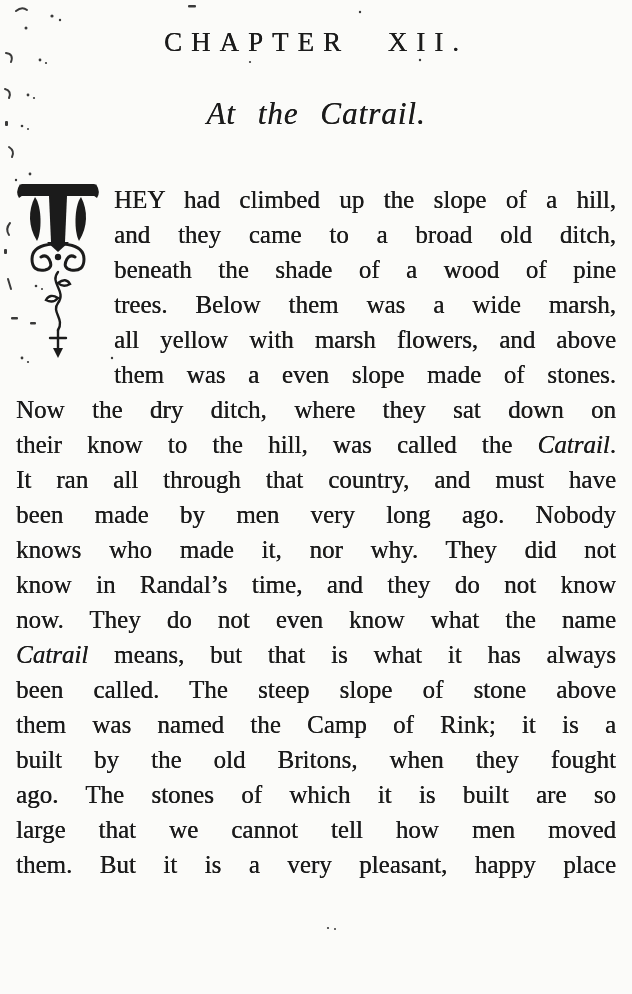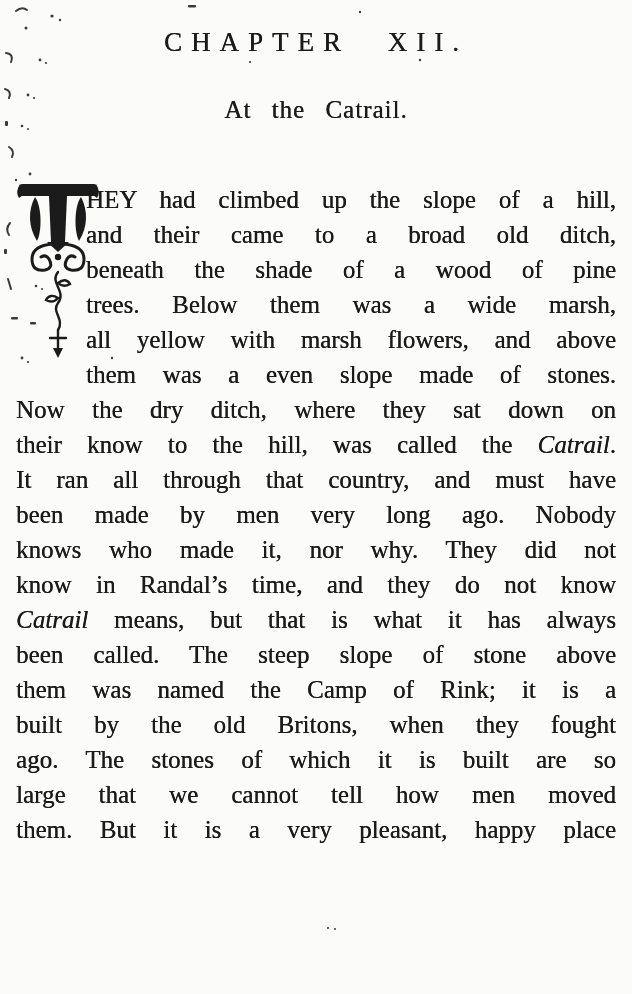--- a/index.html
+++ b/index.html
@@ -11,35 +11,35 @@
     font-family:"Liberation Serif","DejaVu Serif",serif; color:var(--ink);
   }
   .chapter {
     position:absolute; top:27px; left:0; width:100%;
     text-align:center; font-size:27px; font-weight:400;
     letter-spacing:9px; word-spacing:22px;
     text-shadow:0.3px 0 0 var(--ink);
   }
   .subtitle {
     position:absolute; top:96px; left:0; width:100%;
-    text-align:center; font-size:25px; font-weight:400;
+    text-align:center; font-style:italic; font-size:31px; font-weight:400;
     word-spacing:13px; letter-spacing:1px;
     text-shadow:0.3px 0 0 var(--ink);
   }
   .dropcap { position:absolute; left:14px; top:180px; width:88px; height:190px; }
   .body-text {
     position:absolute; top:182px; left:16px; width:600px;
     font-size:25px; line-height:35px;
     text-shadow:0.3px 0 0 var(--ink);
   }
   .line {
     height:35px; overflow:hidden; white-space:normal;
     text-align:justify; text-align-last:justify; -moz-text-align-last:justify;
   }
-  .line.indent { margin-left:70px; }
+  .line.indent { margin-left:98px; }
   .it { font-style:italic; }
   .noise { position:absolute; left:0; top:0; pointer-events:none; }
 </style>
 </head>
 <body>
 
 <div class="page">
 
   <svg class="noise" width="632" height="994" viewBox="0 0 632 994">
     <g fill="#3a3a3a" stroke="none">
@@ -110,31 +110,32 @@
           <path d="M44,118 q-8,-5 -12,2 q7,4 12,-2"></path>
           <path d="M44,150 L44,170"></path>
           <path d="M36,158 L52,158"></path>
         </g>
       </g>
     </svg>
   </div>
 
   <div class="body-text">
       <div class="line indent"><span>HEY had climbed up the slope of a hill,</span></div>
-      <div class="line indent"><span>and their came to a broad old ditch,</span></div>
+      <div class="line indent"><span>and they came to a broad old ditch,</span></div>
       <div class="line indent"><span>beneath the shade of a wood of pine</span></div>
       <div class="line indent"><span>trees. Below them was a wide marsh,</span></div>
       <div class="line indent"><span>all yellow with marsh flowers, and above</span></div>
       <div class="line indent"><span>them was a even slope made of stones.</span></div>
       <div class="line"><span>Now the dry ditch, where they sat down on</span></div>
       <div class="line"><span>their know to the hill, was called the </span><span class="it">Catrail</span><span>.</span></div>
       <div class="line"><span>It ran all through that country, and must have</span></div>
       <div class="line"><span>been made by men very long ago. Nobody</span></div>
       <div class="line"><span>knows who made it, nor why. They did not</span></div>
       <div class="line"><span>know in Randal’s time, and they do not know</span></div>
+      <div class="line"><span>now. They do not even know what the name</span></div>
       <div class="line"><span class="it">Catrail</span><span> means, but that is what it has always</span></div>
       <div class="line"><span>been called. The steep slope of stone above</span></div>
       <div class="line"><span>them was named the Camp of Rink; it is a</span></div>
       <div class="line"><span>built by the old Britons, when they fought</span></div>
       <div class="line"><span>ago. The stones of which it is built are so</span></div>
       <div class="line"><span>large that we cannot tell how men moved</span></div>
       <div class="line"><span>them. But it is a very pleasant, happy place</span></div>
     </div>
 
 </div>

